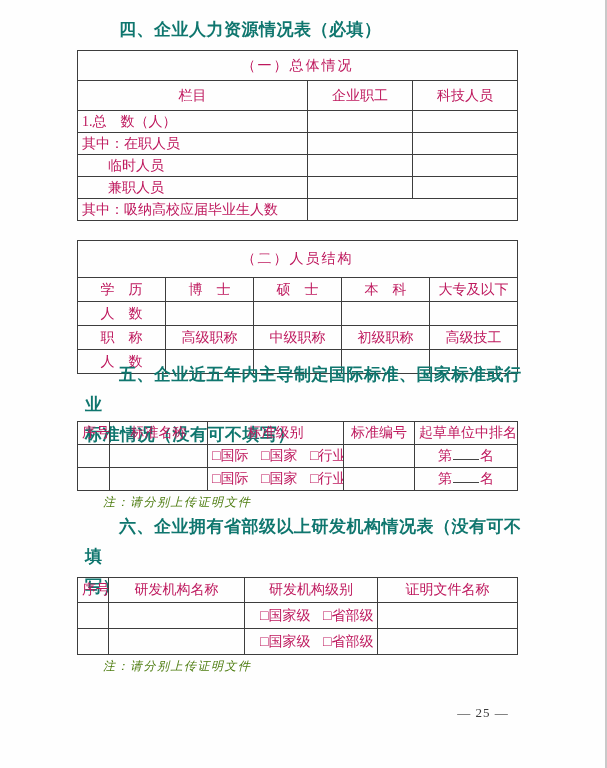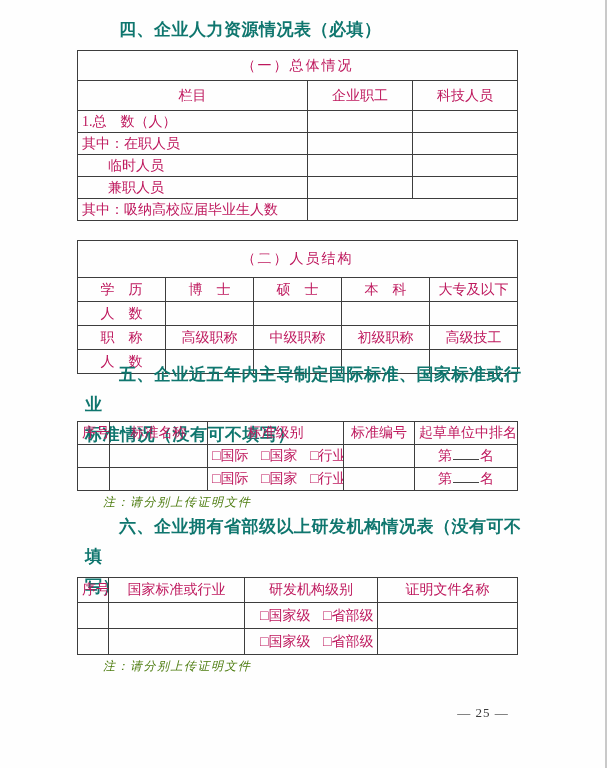--- a/index.html
+++ b/index.html
@@ -232,21 +232,21 @@
   <table id="table6">
     <colgroup>
         <col style="width:31px">
         <col style="width:136px">
         <col style="width:133px">
         <col style="width:140px">
       </colgroup>
     <tbody>
         <tr class="hdr">
       <td class="c">序号</td>
-      <td class="c">国家标准或行业</td>
+      <td class="c">研发机构名称</td>
       <td class="c">研发机构级别</td>
       <td class="c">证明文件名称</td>
     </tr>
     <tr class="d">
       <td></td>
       <td></td>
       <td class="opts">
         <span>□国家级</span>
         <span>□省部级</span>
       </td>

